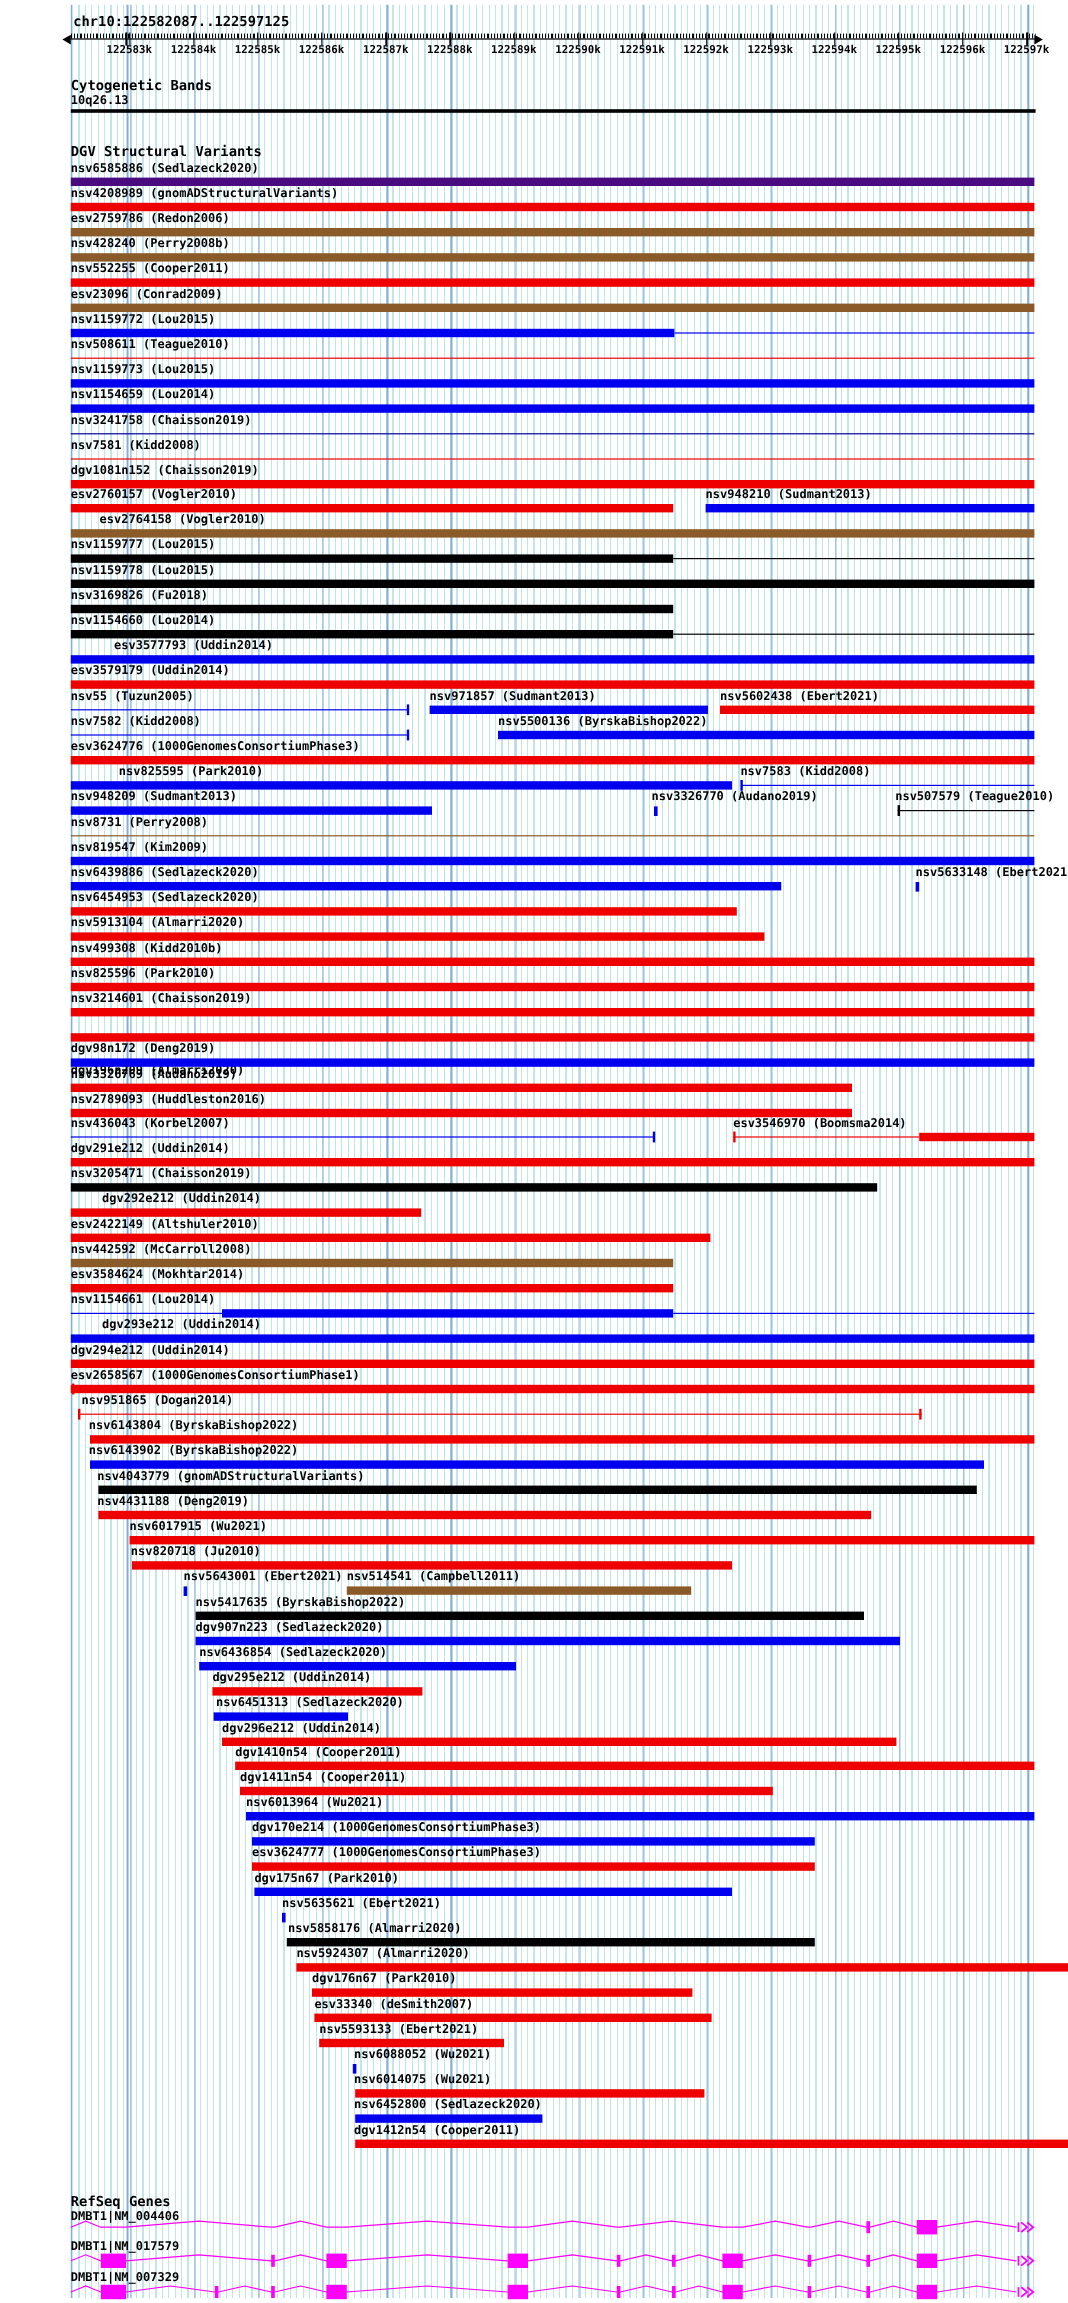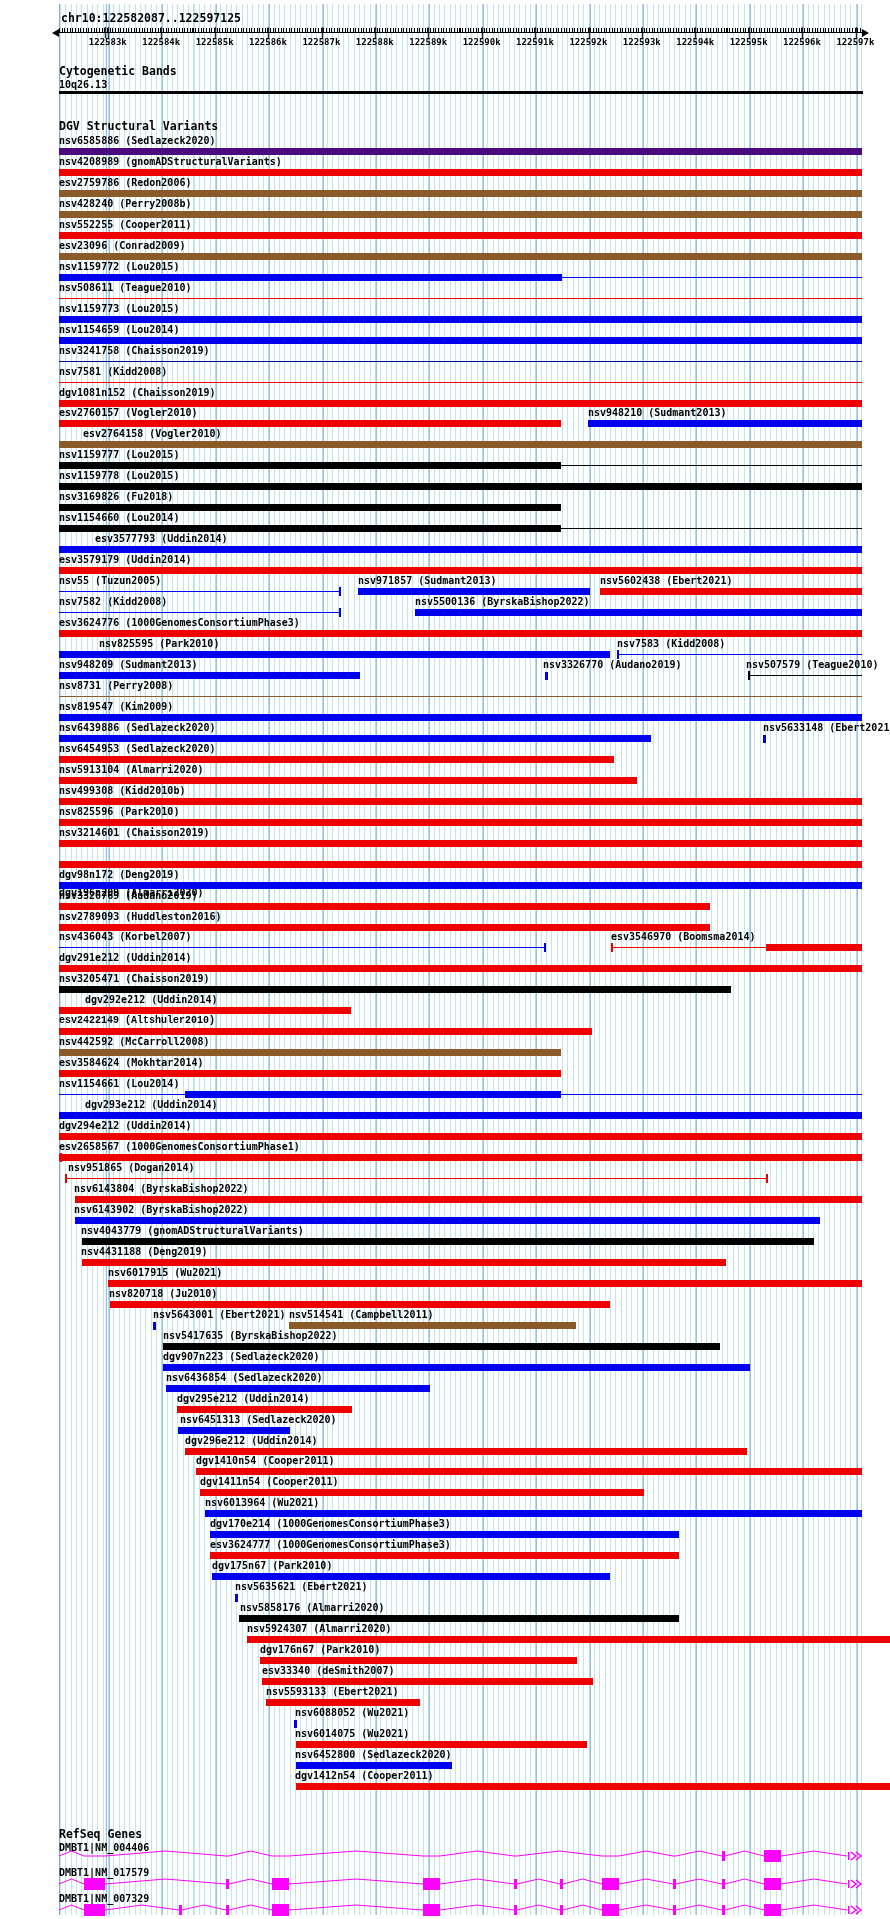--- a/index.html
+++ b/index.html
@@ -177,21 +177,21 @@
       <div class="seg" style="left: 544px; top: 943px; width: 2px; height: 9px; background: rgb(0, 0, 238);"></div>
       <div class="seg" style="left: 611px; top: 943px; width: 2px; height: 9px; background: rgb(238, 0, 0);"></div>
       <div class="seg" style="left: 611px; top: 947px; width: 155px; height: 1px; background: rgb(238, 0, 0);"></div>
       <div class="seg" style="left: 766px; top: 944px; width: 96px; height: 7px; background: rgb(238, 0, 0);"></div>
       <div class="lbl" style="left: 59px; top: 952px;">dgv291e212 (Uddin2014)</div>
       <div class="seg" style="left: 59px; top: 965px; width: 803px; height: 7px; background: rgb(238, 0, 0);"></div>
       <div class="lbl" style="left: 59px; top: 973px;">nsv3205471 (Chaisson2019)</div>
       <div class="seg" style="left: 59px; top: 986px; width: 672px; height: 7px; background: rgb(0, 0, 0);"></div>
       <div class="lbl" style="left: 59px; top: 994px; margin-left: 26px;">dgv292e212 (Uddin2014)</div>
       <div class="seg" style="left: 59px; top: 1007px; width: 292px; height: 7px; background: rgb(238, 0, 0);"></div>
-      <div class="lbl" style="left: 59px; top: 1015px; font-family: Liberation Mono, monospace;">esv2422149 (Altshuler2010)</div>
+      <div class="lbl" style="left: 59px; top: 1015px;">esv2422149 (Altshuler2010)</div>
       <div class="seg" style="left: 59px; top: 1028px; width: 533px; height: 7px; background: rgb(238, 0, 0);"></div>
       <div class="lbl" style="left: 59px; top: 1036px;">nsv442592 (McCarroll2008)</div>
       <div class="seg" style="left: 59px; top: 1049px; width: 502px; height: 7px; background: rgb(138, 90, 40);"></div>
       <div class="lbl" style="left: 59px; top: 1057px;">esv3584624 (Mokhtar2014)</div>
       <div class="seg" style="left: 59px; top: 1070px; width: 502px; height: 7px; background: rgb(238, 0, 0);"></div>
       <div class="lbl" style="left: 59px; top: 1078px;">nsv1154661 (Lou2014)</div>
       <div class="seg" style="left: 59px; top: 1094px; width: 126px; height: 1px; background: rgb(0, 0, 238);"></div>
       <div class="seg" style="left: 185px; top: 1091px; width: 376px; height: 7px; background: rgb(0, 0, 238);"></div>
       <div class="seg" style="left: 561px; top: 1094px; width: 301px; height: 1px; background: rgb(0, 0, 238);"></div>
       <div class="lbl" style="left: 59px; top: 1099px; margin-left: 26px;">dgv293e212 (Uddin2014)</div>

